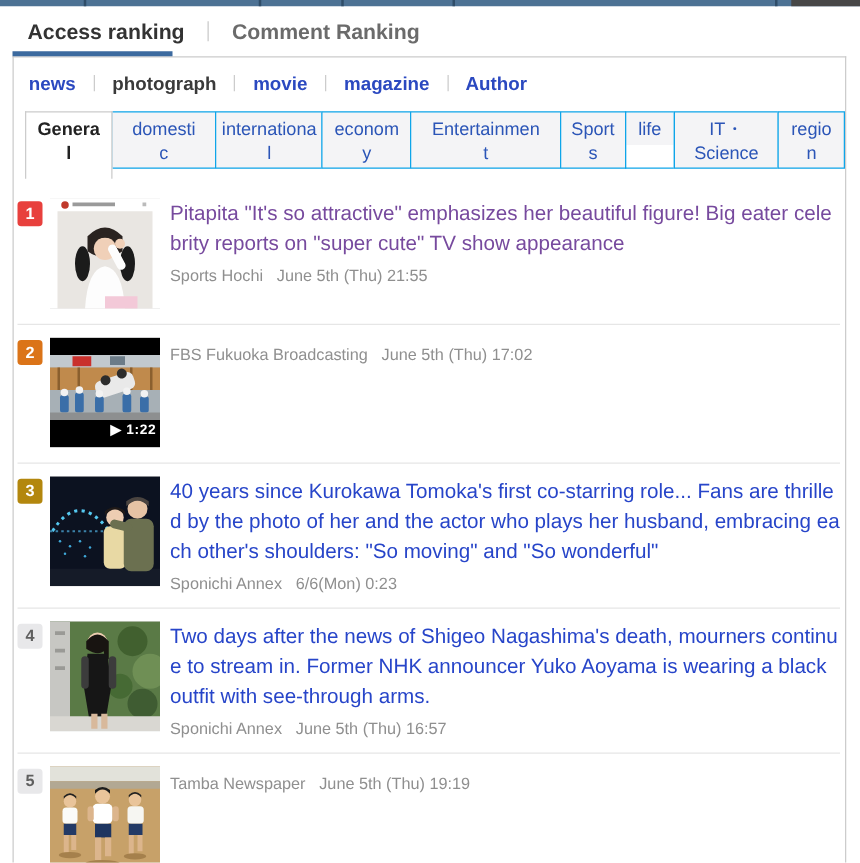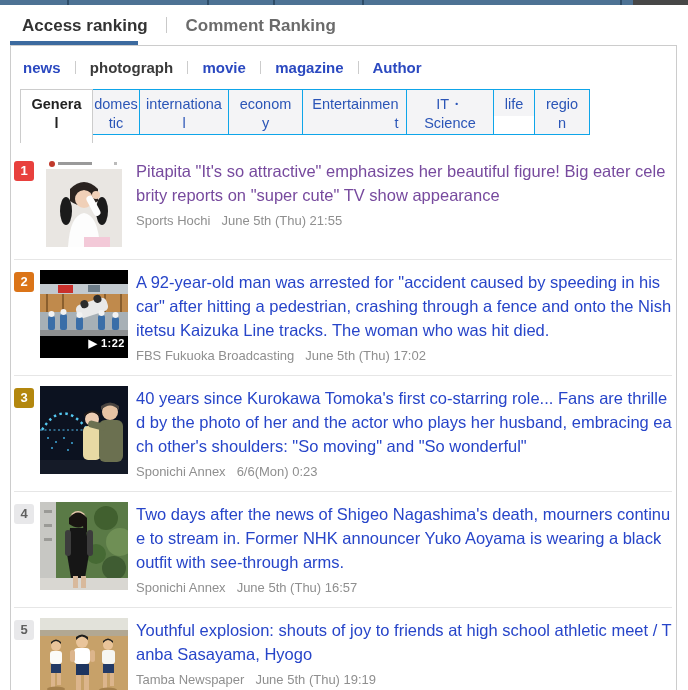--- a/index.html
+++ b/index.html
@@ -34,21 +34,21 @@
   
   .tabs { display:flex; align-items:flex-start; margin:2px 0 0 10px; position:relative; }
   .tab { height:46px; background:#f4f4f6; border:1px solid #0ea5e9; margin-left:-1px;
     display:flex; align-items:flex-start; justify-content:center; padding-top:5px;
     font-size:14.5px; color:#2b55b7; line-height:19px; text-align:center; cursor:pointer; }
   .tab .tab-label { display:inline-block; word-break:break-all; }
   .tab.no-break .tab-label { word-break:normal; }
   .tab.active { height:54px; background:#fff; border-color:#ccc; border-bottom:none;
     color:#222; font-weight:bold; z-index:2; }
   .tab.short { background:linear-gradient(to bottom,#f4f4f6 0,#f4f4f6 26px,#fff 26px); }
-  .t1{width:73px;} .t2{width:48px;justify-content:center;} .t3{width:90px;} .t4{width:75px;} .t5{width:105px;text-align:right;}
+  .t1{width:73px;} .t2{width:88px;justify-content:center;} .t3{width:90px;} .t4{width:75px;} .t5{width:126px;}
   .t6{width:55px;} .t7{width:88px;} .t8{width:42px;} .t9{width:56px;}
   .t1 .tab-label{width:50px;} .t2 .tab-label{width:54px;} .t3 .tab-label{width:77px;}
   .t4 .tab-label{width:55px;} .t5 .tab-label{width:88px;} .t6 .tab-label{width:38px;}
   .t7 .tab-label{width:54px;} .t9 .tab-label{width:36px;}
 
   
   .list { padding:6px 4px 0 3px; }
   .item { display:flex; padding:10px 0 12px; }
   .item + .item { border-top:1px solid #e6e6e6; }
   .rank { flex:none; width:20px; height:20px; margin:2px 6px 0 0; border-radius:3px;
@@ -111,25 +111,28 @@
       </div>
     <div class="tab t3">
       <span class="tab-label">international</span>
       </div>
     <div class="tab t4">
       <span class="tab-label">economy</span>
       </div>
     <div class="tab t5">
       <span class="tab-label">Entertainment</span>
       </div>
+    <div class="tab t6">
+      <span class="tab-label">Sports</span>
+      </div>
+    <div class="tab short t8">
+      <span class="tab-label">life</span>
+      </div>
     <div class="tab no-break t7">
       <span class="tab-label">IT・ Science</span>
-      </div>
-    <div class="tab short t8">
-      <span class="tab-label">life</span>
       </div>
     <div class="tab t9">
       <span class="tab-label">region</span>
       </div>
   </div>
 
   <div class="list">
 
     <div class="item">
       <div class="rank rank-1">1</div>
@@ -191,21 +194,20 @@
               <circle cx="23.5" cy="42" r="3"></circle>
             <circle cx="39.5" cy="45" r="3"></circle>
               <circle cx="61.5" cy="43" r="3"></circle>
             <circle cx="75.5" cy="45" r="3"></circle>
           </g>
           <rect x="0" y="60" width="88" height="6" fill="#8d8f90"></rect>
         </svg>
         <span class="dur"><span>▶</span> <span>1:22</span></span>
       </div>
       <div class="txt">
-        <div class="title">A 92-year-old man was arrested for "accident caused by speeding in his car" after hitting a pedestrian, crashing through a fence and onto the Nishitetsu Kaizuka Line tracks. The woman who was hit died.</div>
         <div class="meta">
           <span class="src">FBS Fukuoka Broadcasting</span><span>June 5th (Thu) 17:02</span>
         </div>
       </div>
     </div>
 
     <div class="item">
       <div class="rank rank-3">3</div>
       <div class="thumb">
         <svg viewBox="0 0 88 88">
@@ -301,21 +303,20 @@
             <rect x="63" y="46" width="11" height="9" fill="#233a66"></rect>
             <rect x="63" y="55" width="4" height="15" fill="#dcb58c"></rect>
             <rect x="70" y="55" width="4" height="13" fill="#dcb58c"></rect>
           </g>
           <ellipse cx="42" cy="78" rx="14" ry="3" fill="#a5804c"></ellipse>
           <ellipse cx="16" cy="71" rx="9" ry="2.5" fill="#a5804c"></ellipse>
           <ellipse cx="68" cy="72" rx="9" ry="2.5" fill="#a5804c"></ellipse>
         </svg>
       </div>
       <div class="txt">
-        <div class="title">Youthful explosion: shouts of joy to friends at high school athletic meet / Tanba Sasayama, Hyogo</div>
         <div class="meta">
           <span class="src">Tamba Newspaper</span><span>June 5th (Thu) 19:19</span>
         </div>
       </div>
     </div>
 
   </div>
 </div>
 
 </body></html>

